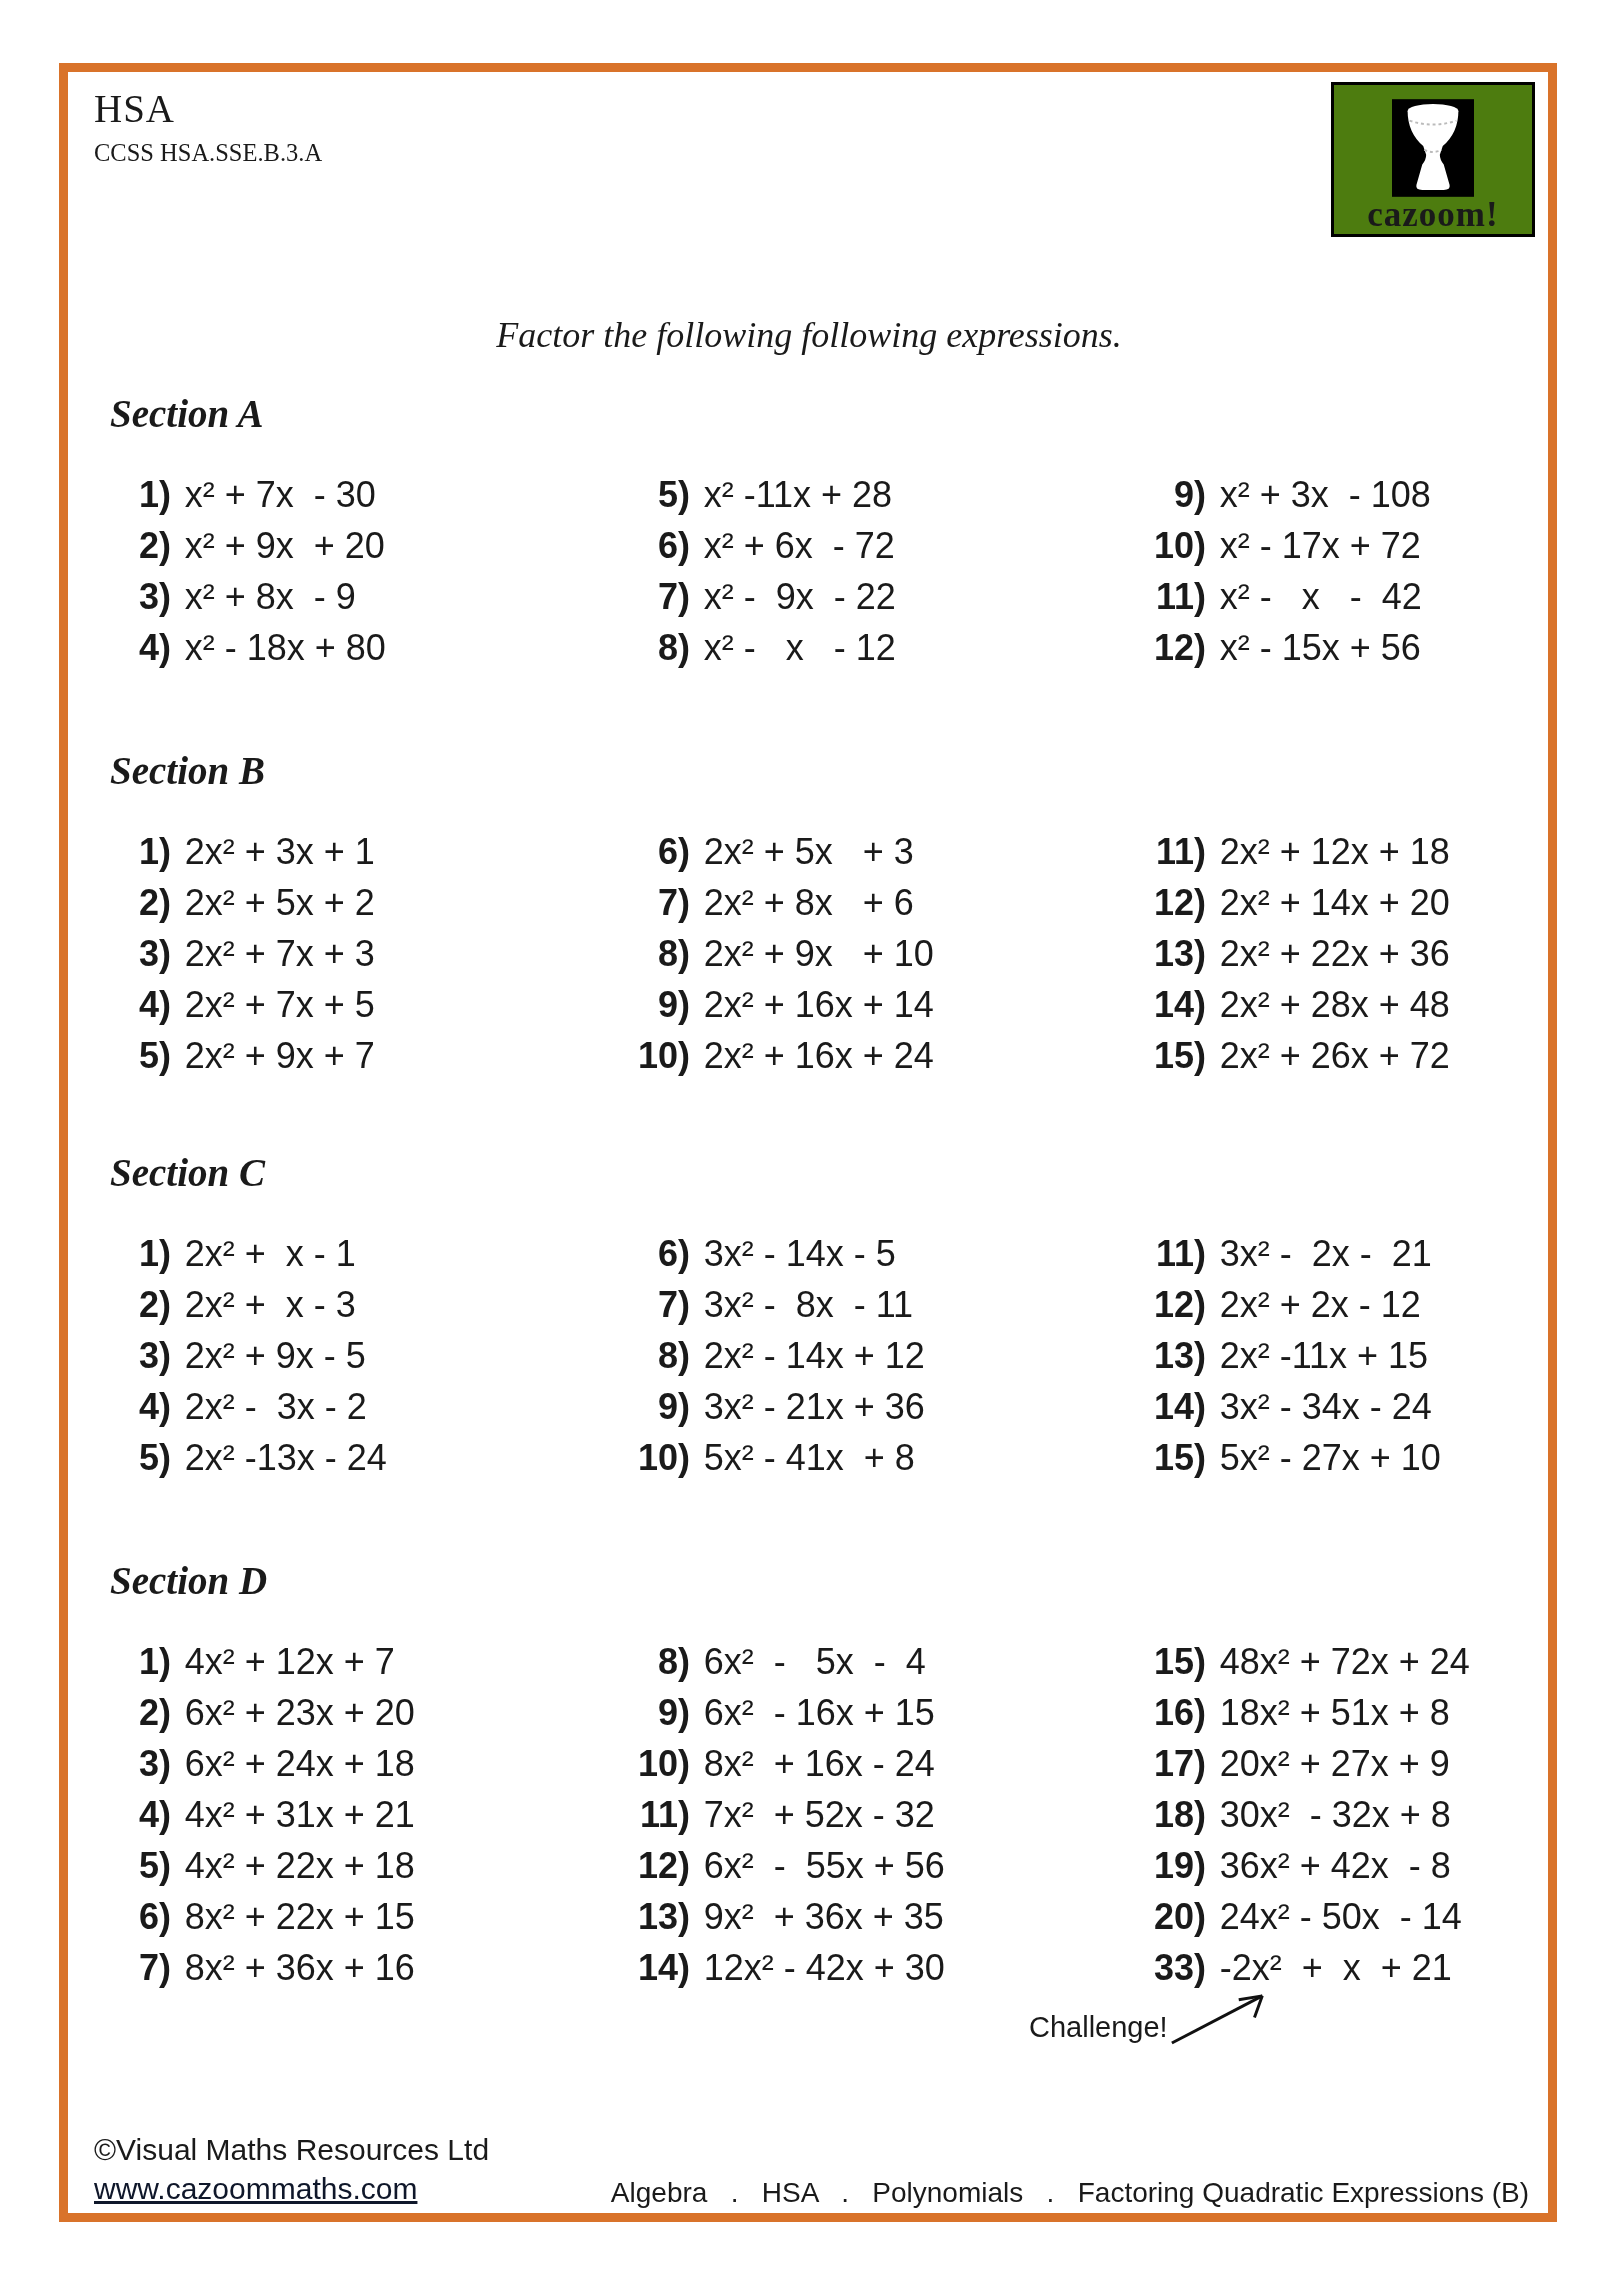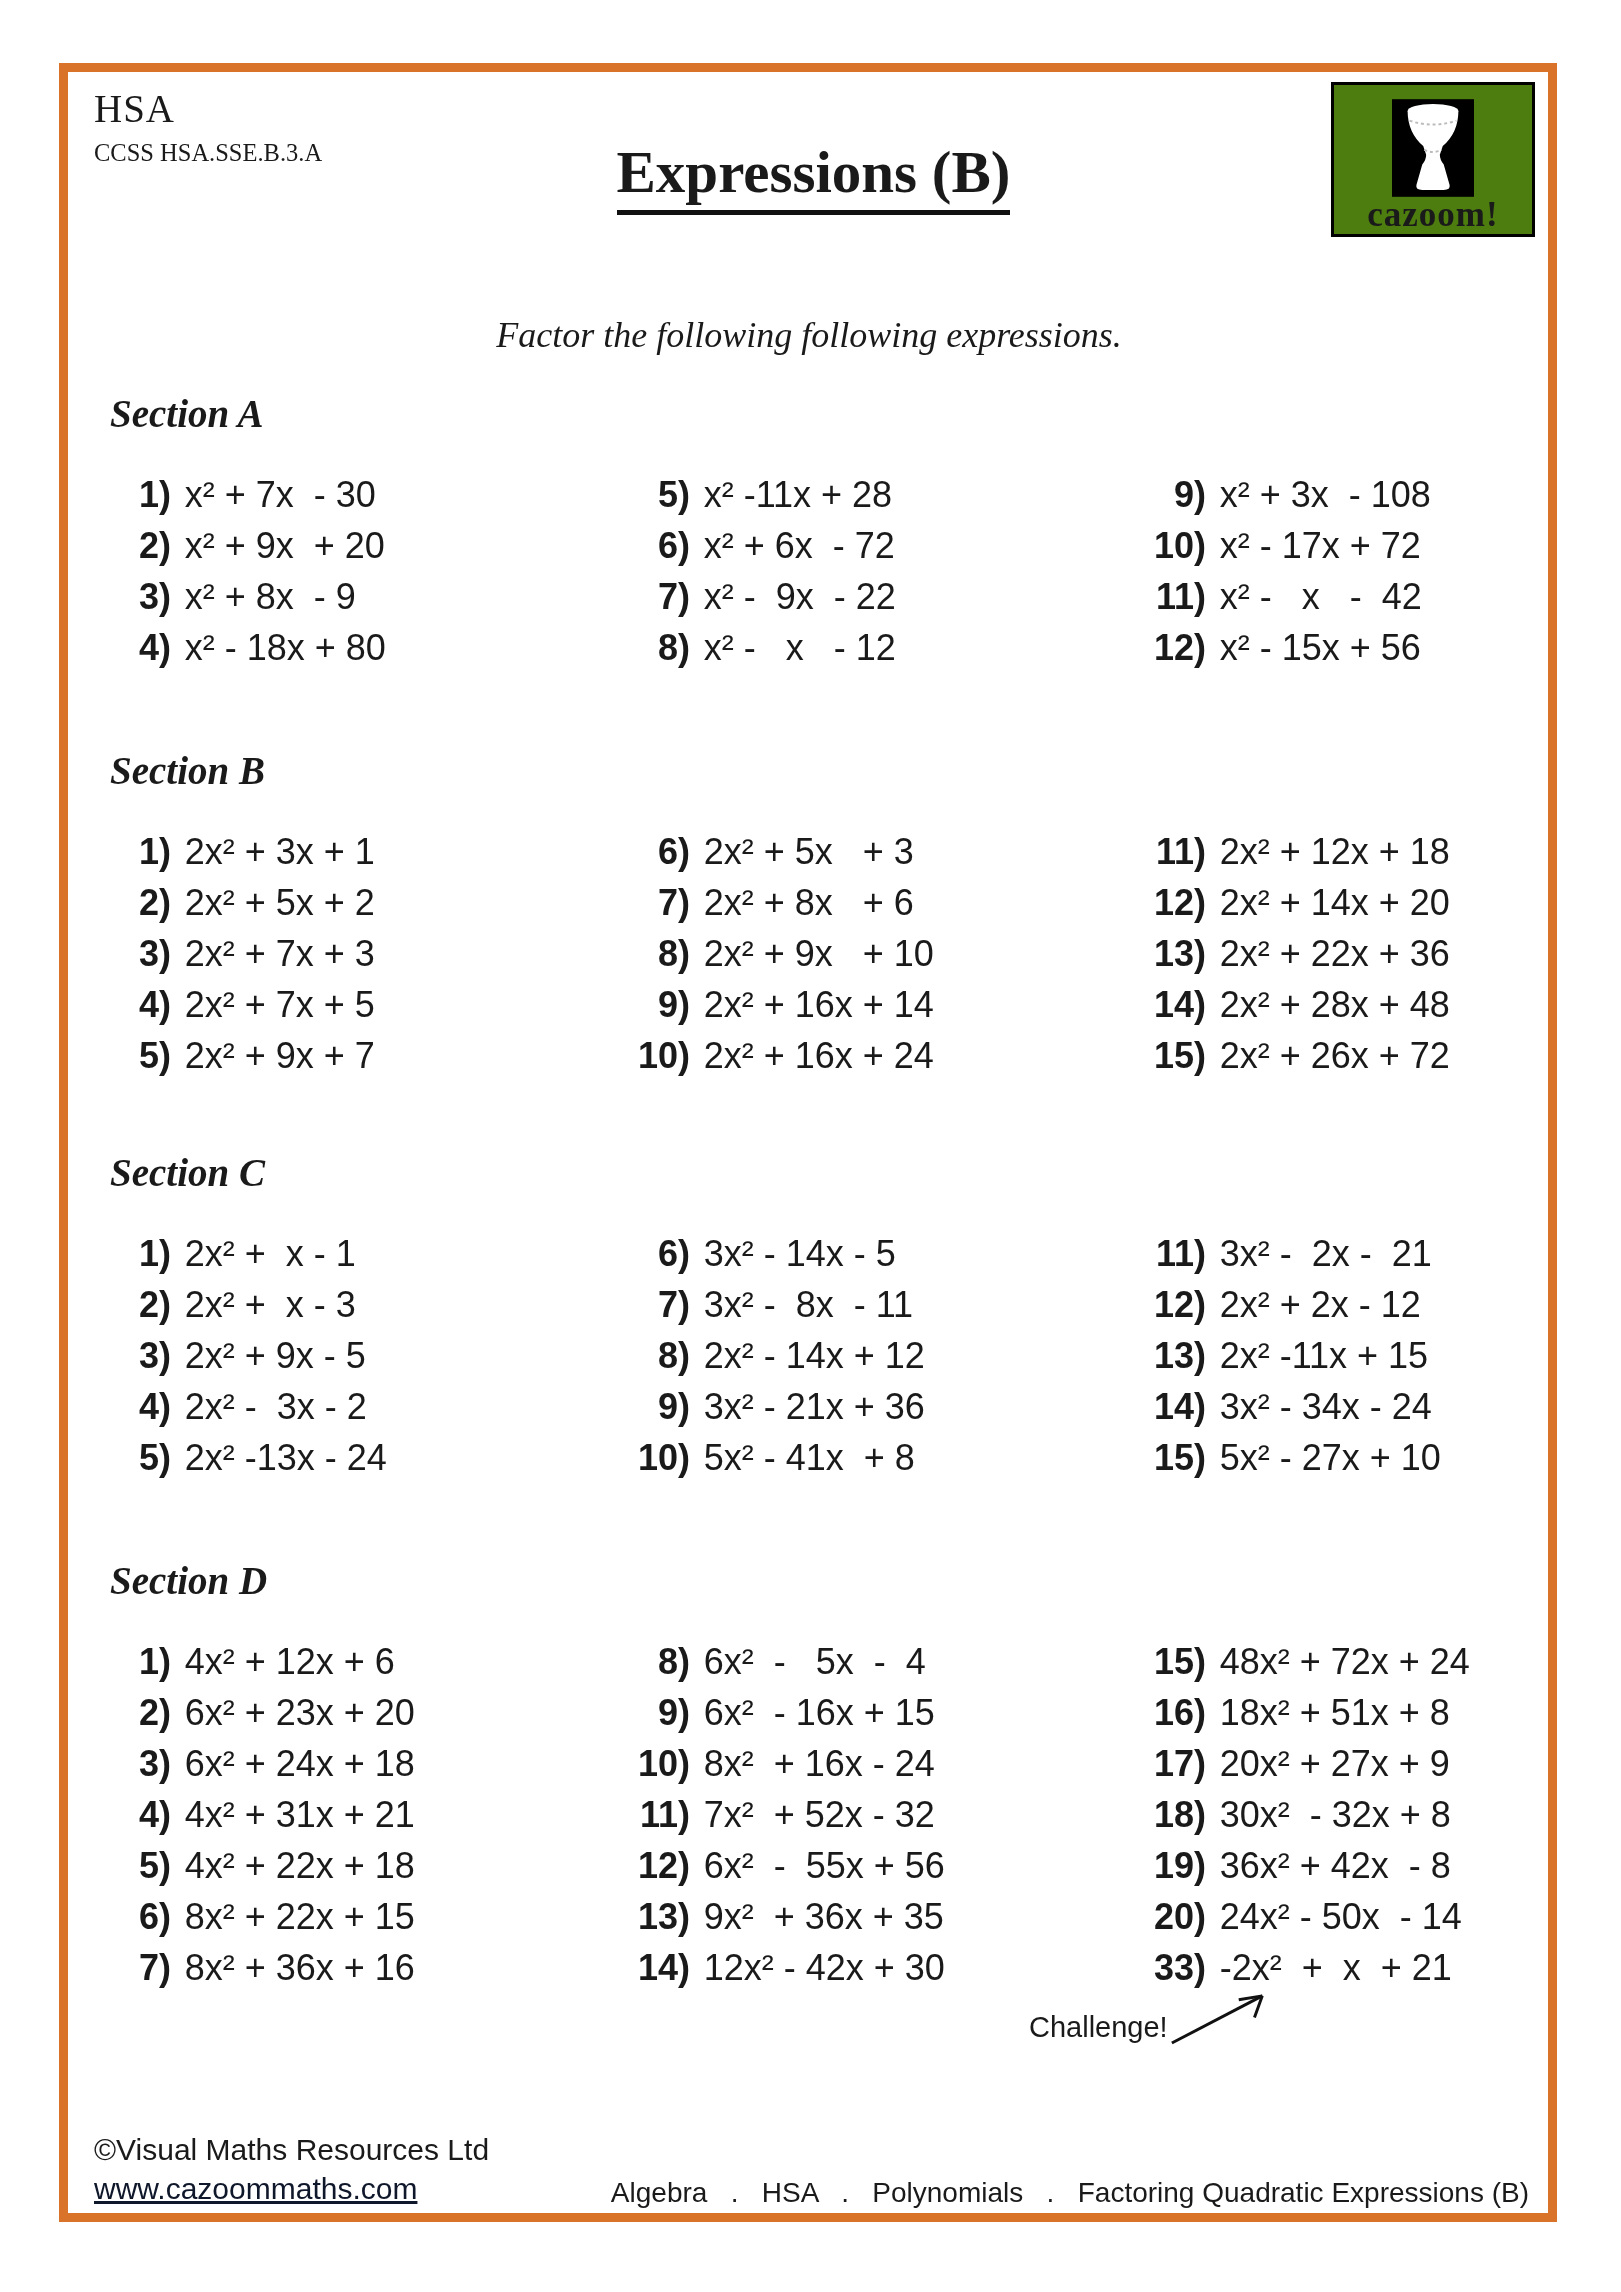--- a/index.html
+++ b/index.html
@@ -34,21 +34,20 @@
 </head>
 <body>
 
 <div class="sheet-border"></div>
 
 <div class="course">HSA</div>
 <div class="standard">CCSS HSA.SSE.B.3.A</div>
 
 <div class="title">
   <br>
-  <span class="tline">Expressions (B)</span>
 </div>
 
 <div class="logo">
   <svg class="drum" width="82" height="98" viewBox="0 0 84 100">
     <rect x="0" y="0" width="84" height="100" fill="#000"></rect>
     <path fill="#fff" d="M16 12 Q16 34 32 48 L35 57 Q35 62 31 67 L25 88 Q24 93 31 93 L53 93 Q60 93 59 88 L53 67 Q49 62 49 57 L52 48 Q68 34 68 12 Z"></path>
     <ellipse cx="42" cy="12" rx="26" ry="7" fill="#fff"></ellipse>
     <path d="M18 22 Q42 30 66 22" stroke="#bbb" stroke-width="2" fill="none" stroke-dasharray="3,3"></path>
     <path d="M33 52 Q42 56 51 52" stroke="#bbb" stroke-width="2" fill="none" stroke-dasharray="3,3"></path>
   </svg>
@@ -263,21 +262,21 @@
       </div>
     </div>
 </section>
 
 <section class="qsection" style="top:1543px;">
   <h2>Section D</h2>
   <div class="col col1">
 
   <div class="prow">
         <span class="pnum">1)</span>
-        <span class="pexp">4x² + 12x + 6</span>
+        <span class="pexp">4x² + 12x + 7</span>
       </div>
       <div class="prow">
         <span class="pnum">2)</span>
         <span class="pexp">6x² + 23x + 20</span>
       </div>
       <div class="prow">
         <span class="pnum">3)</span>
         <span class="pexp">6x² + 24x + 18</span>
       </div>
       <div class="prow">

